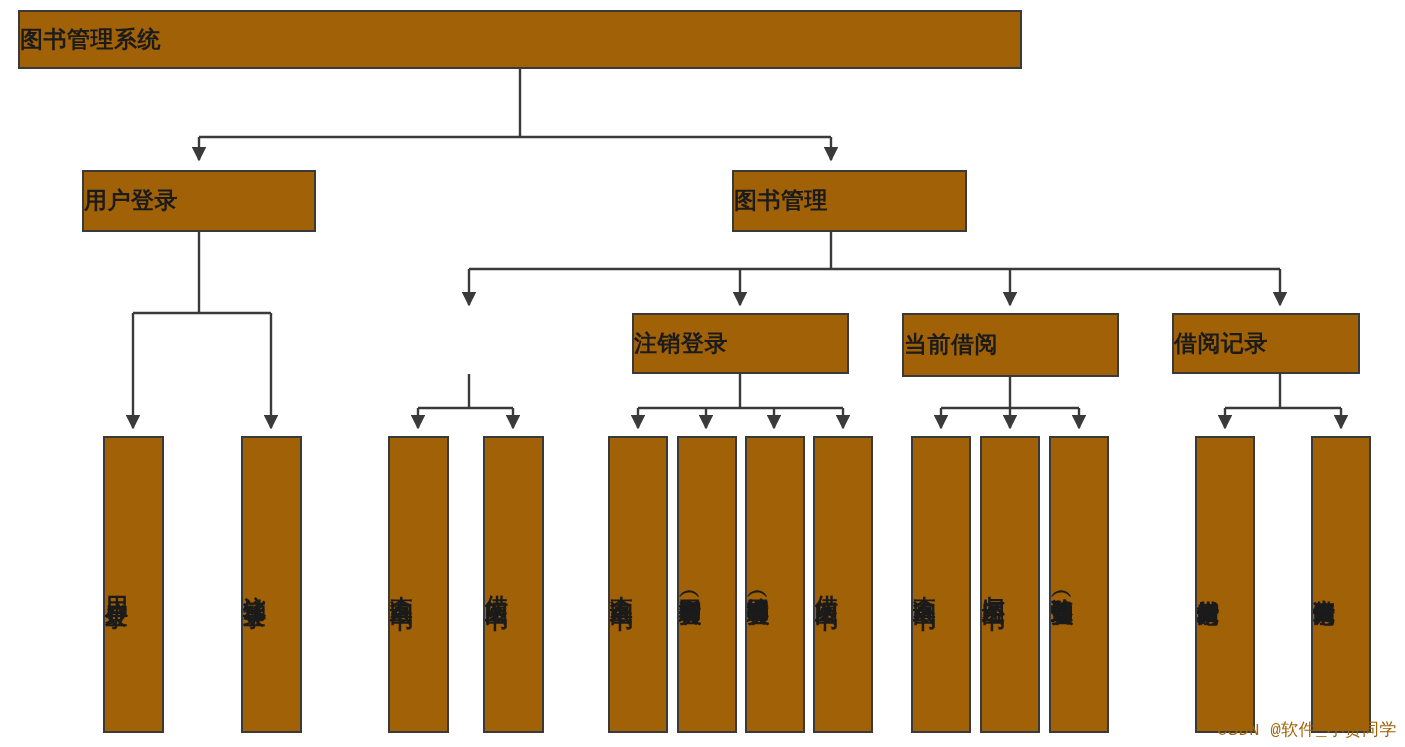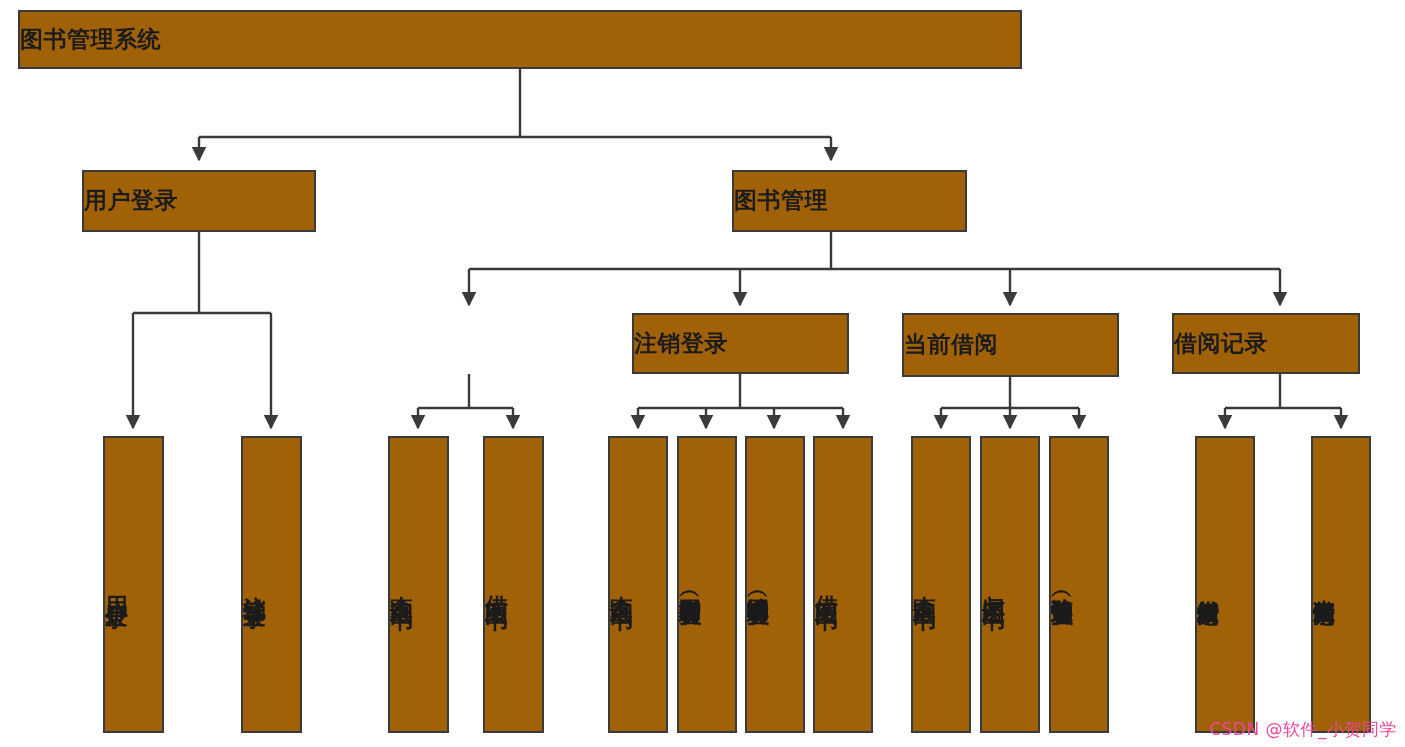--- a/index.html
+++ b/index.html
@@ -59,23 +59,24 @@
   }
   .node.v.tight .vtext {
     letter-spacing: 1px;
     font-size: 22px;
   }
   .watermark {
     position: absolute;
     right: 8px;
     bottom: 6px;
     font-size: 17px;
-    color: #ec4899;
+    color: #a16207;
     white-space: nowrap;
     letter-spacing: 0.5px;
+    font-family: Liberation Mono, monospace;
   }
 </style>
 </head>
 <body>
 
 <div id="canvas">
 
   <svg class="wires" viewBox="0 0 1405 747" xmlns="http://www.w3.org/2000/svg">
     <defs>
       <marker id="arrow" viewBox="0 0 10 10" refX="9" refY="5" markerWidth="6" markerHeight="6" orient="auto-start-reverse">

